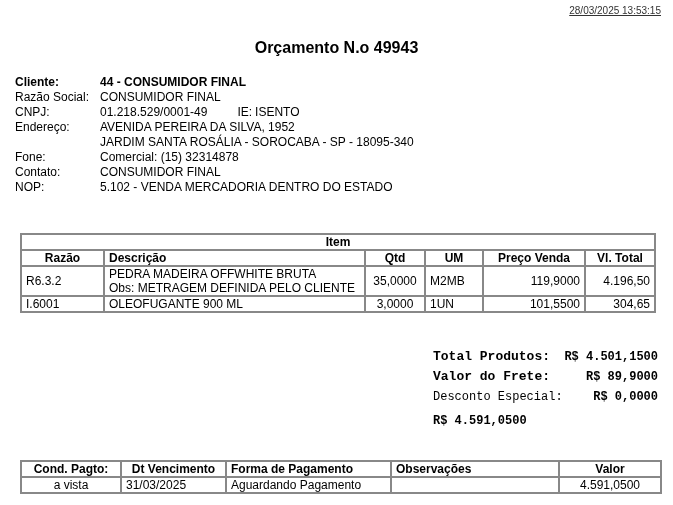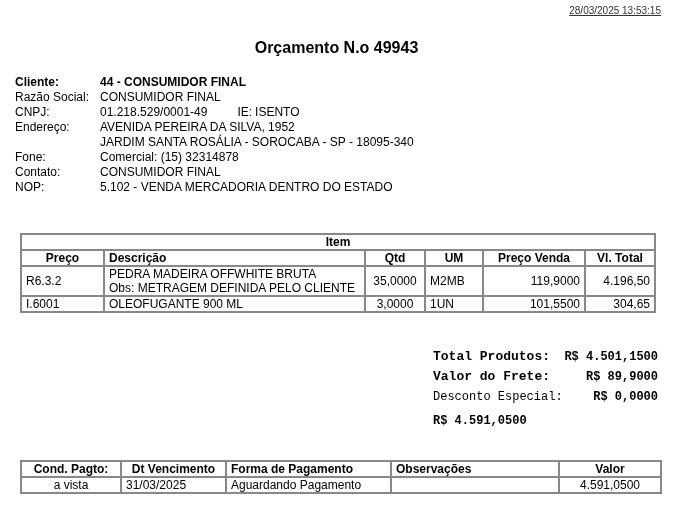--- a/index.html
+++ b/index.html
@@ -75,21 +75,21 @@
     <span class="val">5.102 - VENDA MERCADORIA DENTRO DO ESTADO</span>
   </div>
 </div>
 
 <table class="items">
   <tbody>
       <tr class="cap">
     <th colspan="6">Item</th>
   </tr>
   <tr>
-    <th class="c" style="width:73px">Preço</th>
+    <th class="c" style="width:73px">Razão</th>
     <th class="l">Descrição</th>
     <th class="c" style="width:50px">Qtd</th>
     <th class="c" style="width:48px">UM</th>
     <th class="c" style="width:92px">Preço Venda</th>
     <th class="c" style="width:60px">Vl. Total</th>
   </tr>
   <tr>
     <td>R6.3.2</td>
     <td>
       <div>PEDRA MADEIRA OFFWHITE BRUTA</div>

